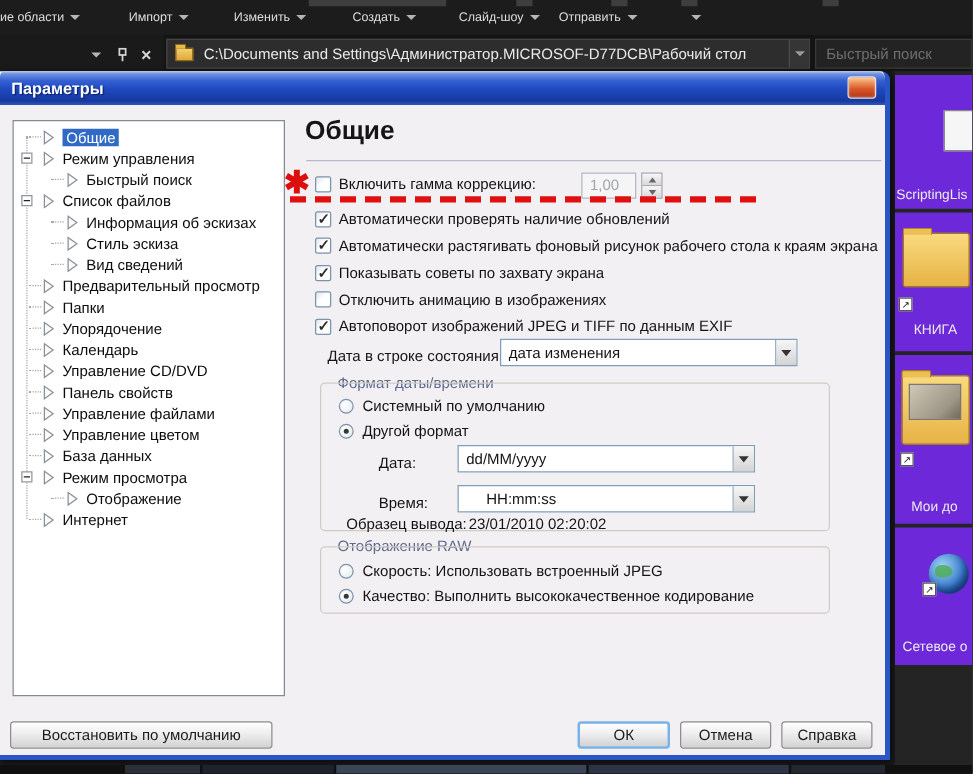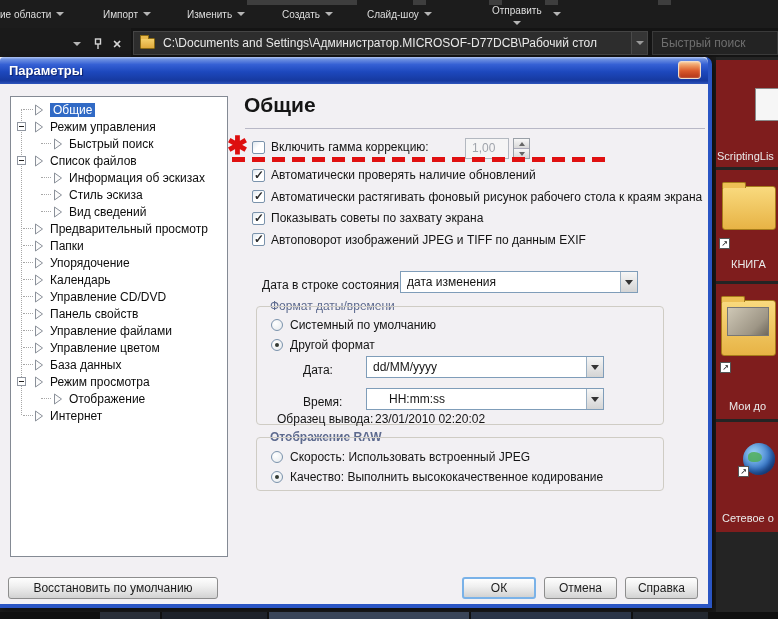--- a/index.html
+++ b/index.html
@@ -115,21 +115,21 @@
   .radio-row{position:absolute;display:flex;align-items:center;gap:7px;height:16px;}
 
   .xp-btn{position:absolute;height:22px;border:1px solid #8d8d8d;border-radius:3px;
      background:linear-gradient(#fefefe,#f0f0f0 40%,#dfdfdf 75%,#d2d2d2);
      font-size:12px;color:#1c1c1c;display:flex;align-items:center;justify-content:center;
      font-family:"Liberation Sans",sans-serif;cursor:default;}
   .xp-btn.default{border:2px solid #7ab2e8;}
 
   
   .desk{position:absolute;left:716px;top:57px;width:62px;height:562px;background:#242424;}
-  .tile{position:absolute;left:0;width:62px;background:#7f1d1d;overflow:hidden;}
+  .tile{position:absolute;left:0;width:62px;background:#6d28d9;overflow:hidden;}
   .tile-lbl{position:absolute;font-size:11px;color:#eaeaea;white-space:nowrap;}
   .doc-icon{position:absolute;background:#f6f6f6;border:1px solid #8a8a8a;
      padding:4px 3px;}
   .doc-lines{width:100%;height:100%;
      background:repeating-linear-gradient(180deg,#7d7d7d 0 1px,transparent 1px 4px);}
   .folder-big{position:absolute;background:linear-gradient(#f9da7e,#e7b345);
      border:1px solid #a67c1a;border-radius:3px;}
   .folder-big::before{content:"";position:absolute;left:-1px;top:-5px;width:22px;height:5px;
      background:#edc055;border:1px solid #a67c1a;border-bottom:none;border-radius:2px 2px 0 0;}
   .photo{position:absolute;background:linear-gradient(135deg,#cfc8b6,#9e9686 70%,#6f685c);
@@ -171,21 +171,21 @@
       <span class="chev"></span>
     </div>
     <div class="menu-item" style="left:282px;">
       <span>Создать</span>
       <span class="chev"></span>
     </div>
     <div class="menu-item" style="left:367px;">
       <span>Слайд-шоу</span>
       <span class="chev"></span>
     </div>
-    <div class="menu-item" style="left:492px;flex-direction:column;">
+    <div class="menu-item" style="left:447px;">
       <span>Отправить</span>
       <span class="chev"></span>
     </div>
     <div class="menu-item" style="left:553px;">
       <span class="chev"></span>
     </div>
   </div>
 
   <div class="row2">
     <div class="dock-head">
@@ -387,20 +387,24 @@
           <span class="cb checked"></span>
           <span class="lbl">Автоматически проверять наличие обновлений</span>
         </label>
         <label class="cb-row">
           <span class="cb checked"></span>
           <span class="lbl">Автоматически растягивать фоновый рисунок рабочего стола к краям экрана</span>
         </label>
         <label class="cb-row">
           <span class="cb checked"></span>
           <span class="lbl">Показывать советы по захвату экрана</span>
+        </label>
+        <label class="cb-row">
+          <span class="cb"></span>
+          <span class="lbl">Отключить анимацию в изображениях</span>
         </label>
         <label class="cb-row">
           <span class="cb checked"></span>
           <span class="lbl">Автоповорот изображений JPEG и TIFF по данным EXIF</span>
         </label>
       </div>
 
     <span class="lbl abs" style="left:262px;top:217px;line-height:22px;">Дата в строке состояния:</span>
     <div class="combo" style="left:400px;top:214px;width:238px;">
       <span class="combo-val">дата изменения</span>
@@ -430,21 +434,21 @@
       <div class="combo" style="left:109px;top:81px;width:238px;padding-left:16px;">
         <span class="combo-val">HH:mm:ss</span>
         <span class="combo-btn">
           <span class="arr"></span>
         </span>
       </div>
       <span class="lbl abs" style="left:20px;top:105px;">Образец вывода:</span>
       <span class="lbl abs" style="left:118px;top:105px;">23/01/2010 02:20:02</span>
     </div>
 
-    <span class="group-title" style="left:266px;top:373px;font-weight:bold;">Отображение RAW</span>
+    <span class="group-title" style="left:266px;top:373px;">Отображение RAW</span>
     <div class="groupbox" style="left:256px;top:380px;width:408px;height:54px;">
       <label class="radio-row" style="left:14px;top:11px;">
         <span class="radio"></span>
         <span class="lbl">Скорость: Использовать встроенный JPEG</span>
       </label>
       <label class="radio-row" style="left:14px;top:31px;">
         <span class="radio on"></span>
         <span class="lbl">Качество: Выполнить высококачественное кодирование</span>
       </label>
     </div>

